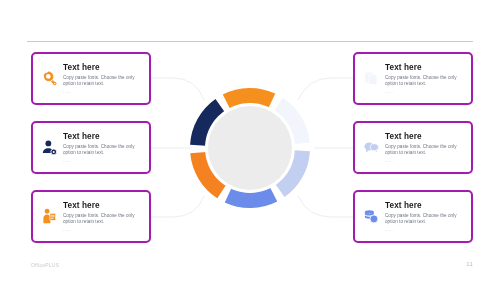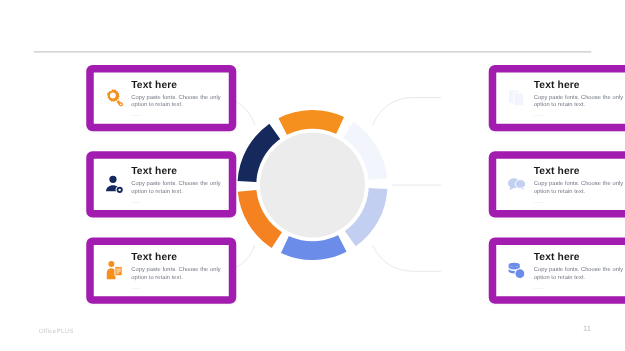--- a/index.html
+++ b/index.html
@@ -15,24 +15,24 @@
     position:absolute;left:27px;top:41px;width:446px;height:1px;
     background:#c9c9c9;
   }
 
   
   .connectors{position:absolute;left:0;top:0;width:500px;height:281px;}
 
   
   .card{
     position:absolute;width:120px;height:53px;
-    background:#ffffff;border:6px solid #a21caf;border-radius:5px;
+    background:#ffffff;border:2px solid #a21caf;border-radius:5px;
     box-sizing:border-box;
     box-shadow:0 1px 2px rgba(30,40,60,0.045);
-    display:flex;align-items:center;margin-left:38px;
+    display:flex;align-items:center;
   }
   .card .icon-wrap{
     width:30px;min-width:30px;height:100%;
     display:flex;align-items:center;justify-content:center;
     padding-left:2px;box-sizing:border-box;
   }
   .card .txt{
     flex:1;padding-right:6px;padding-top:1px;box-sizing:border-box;
   }
   .card .title{

